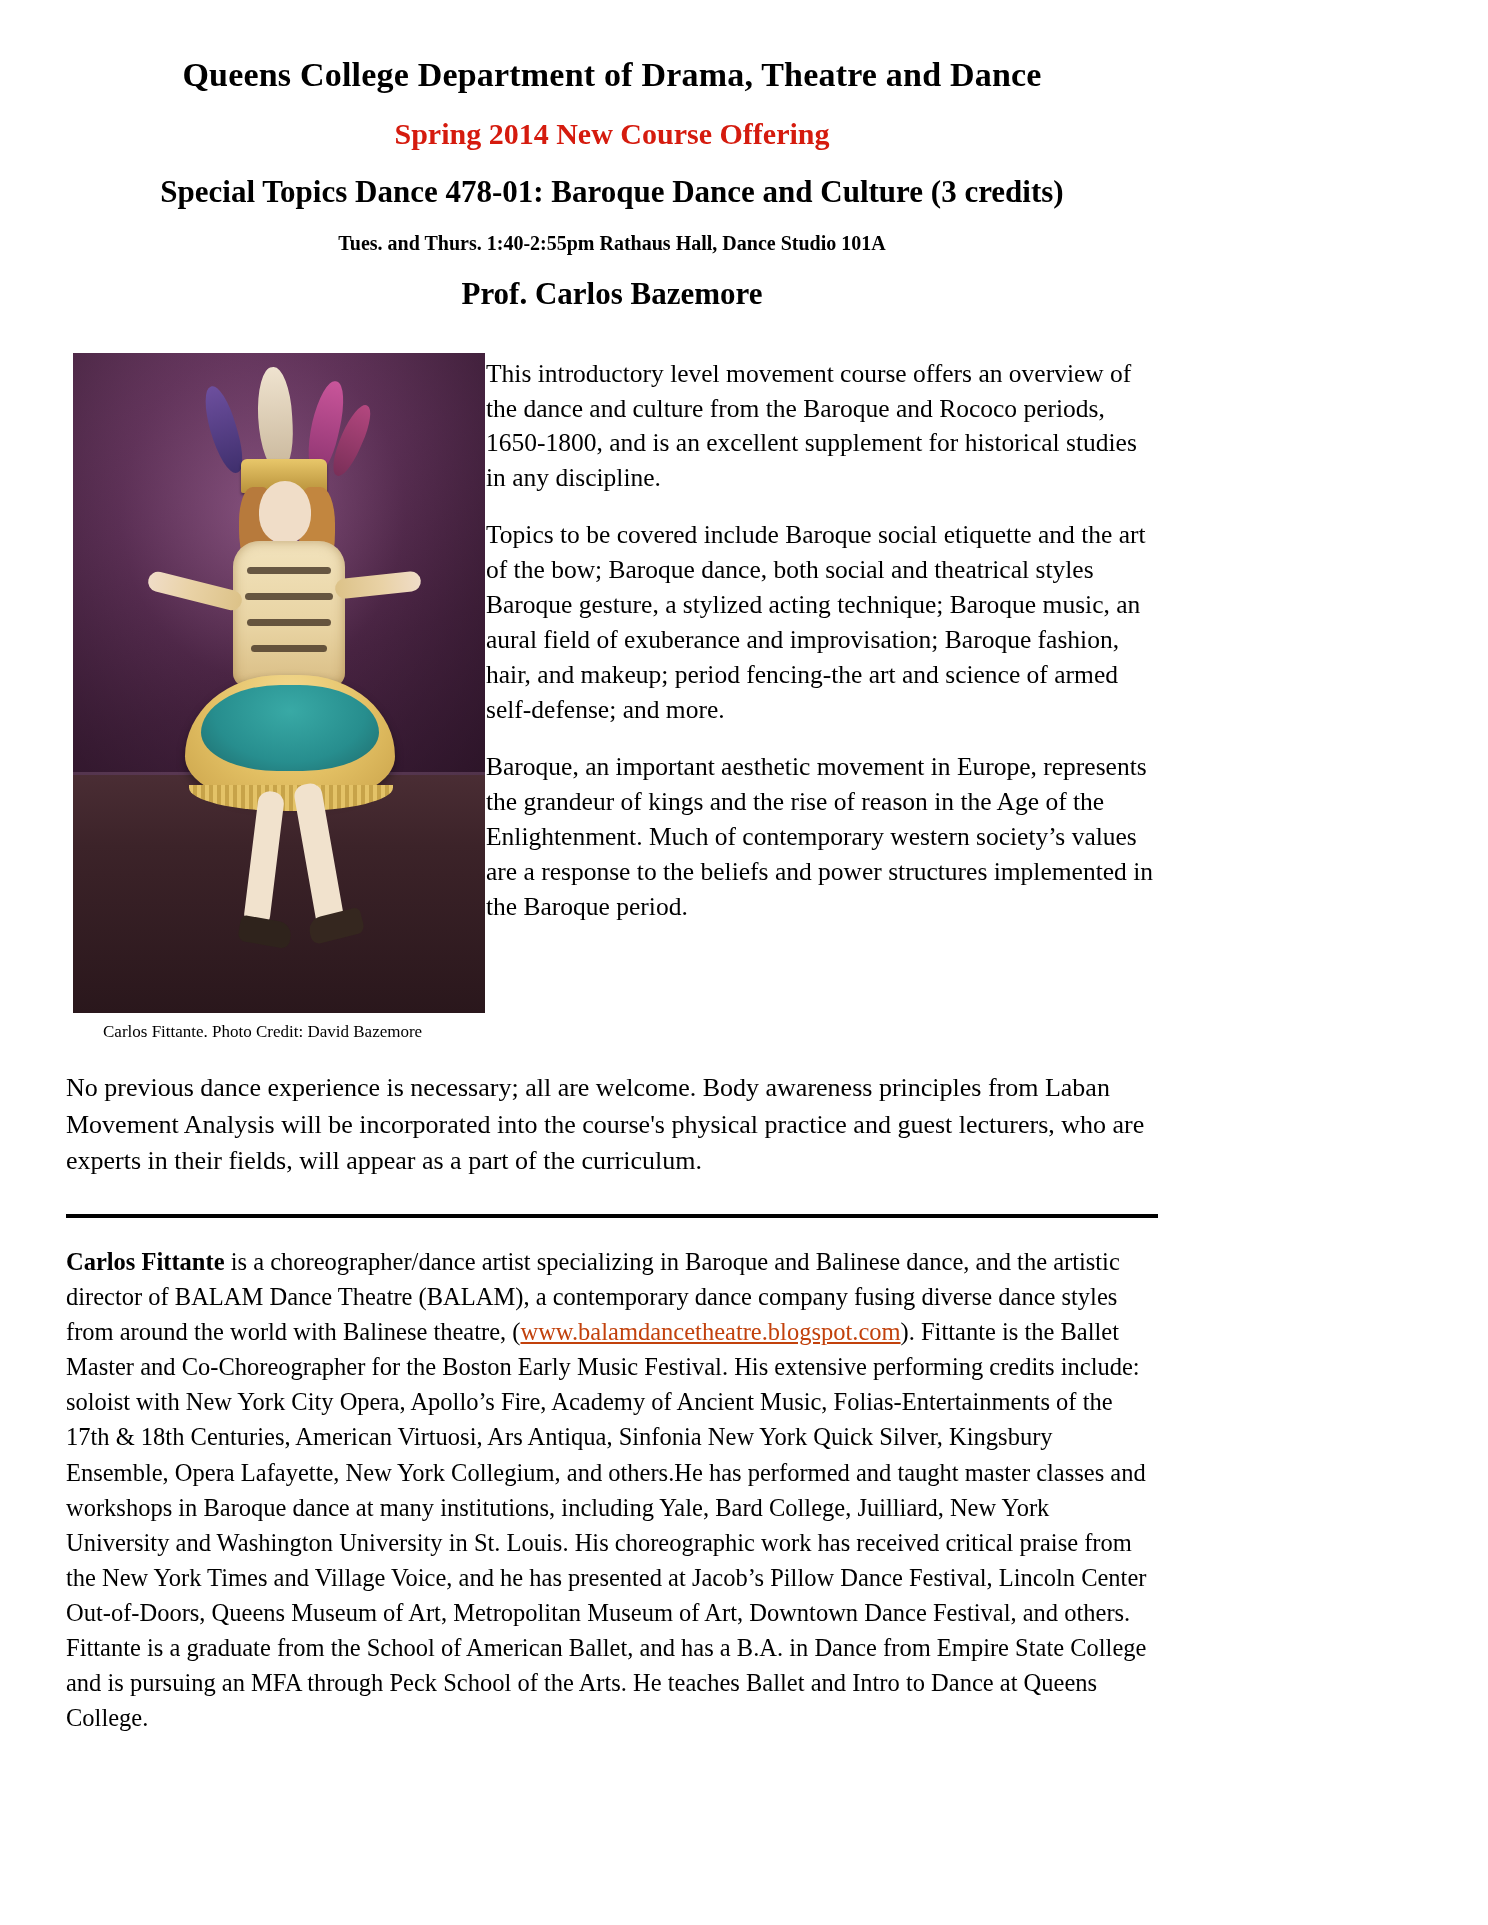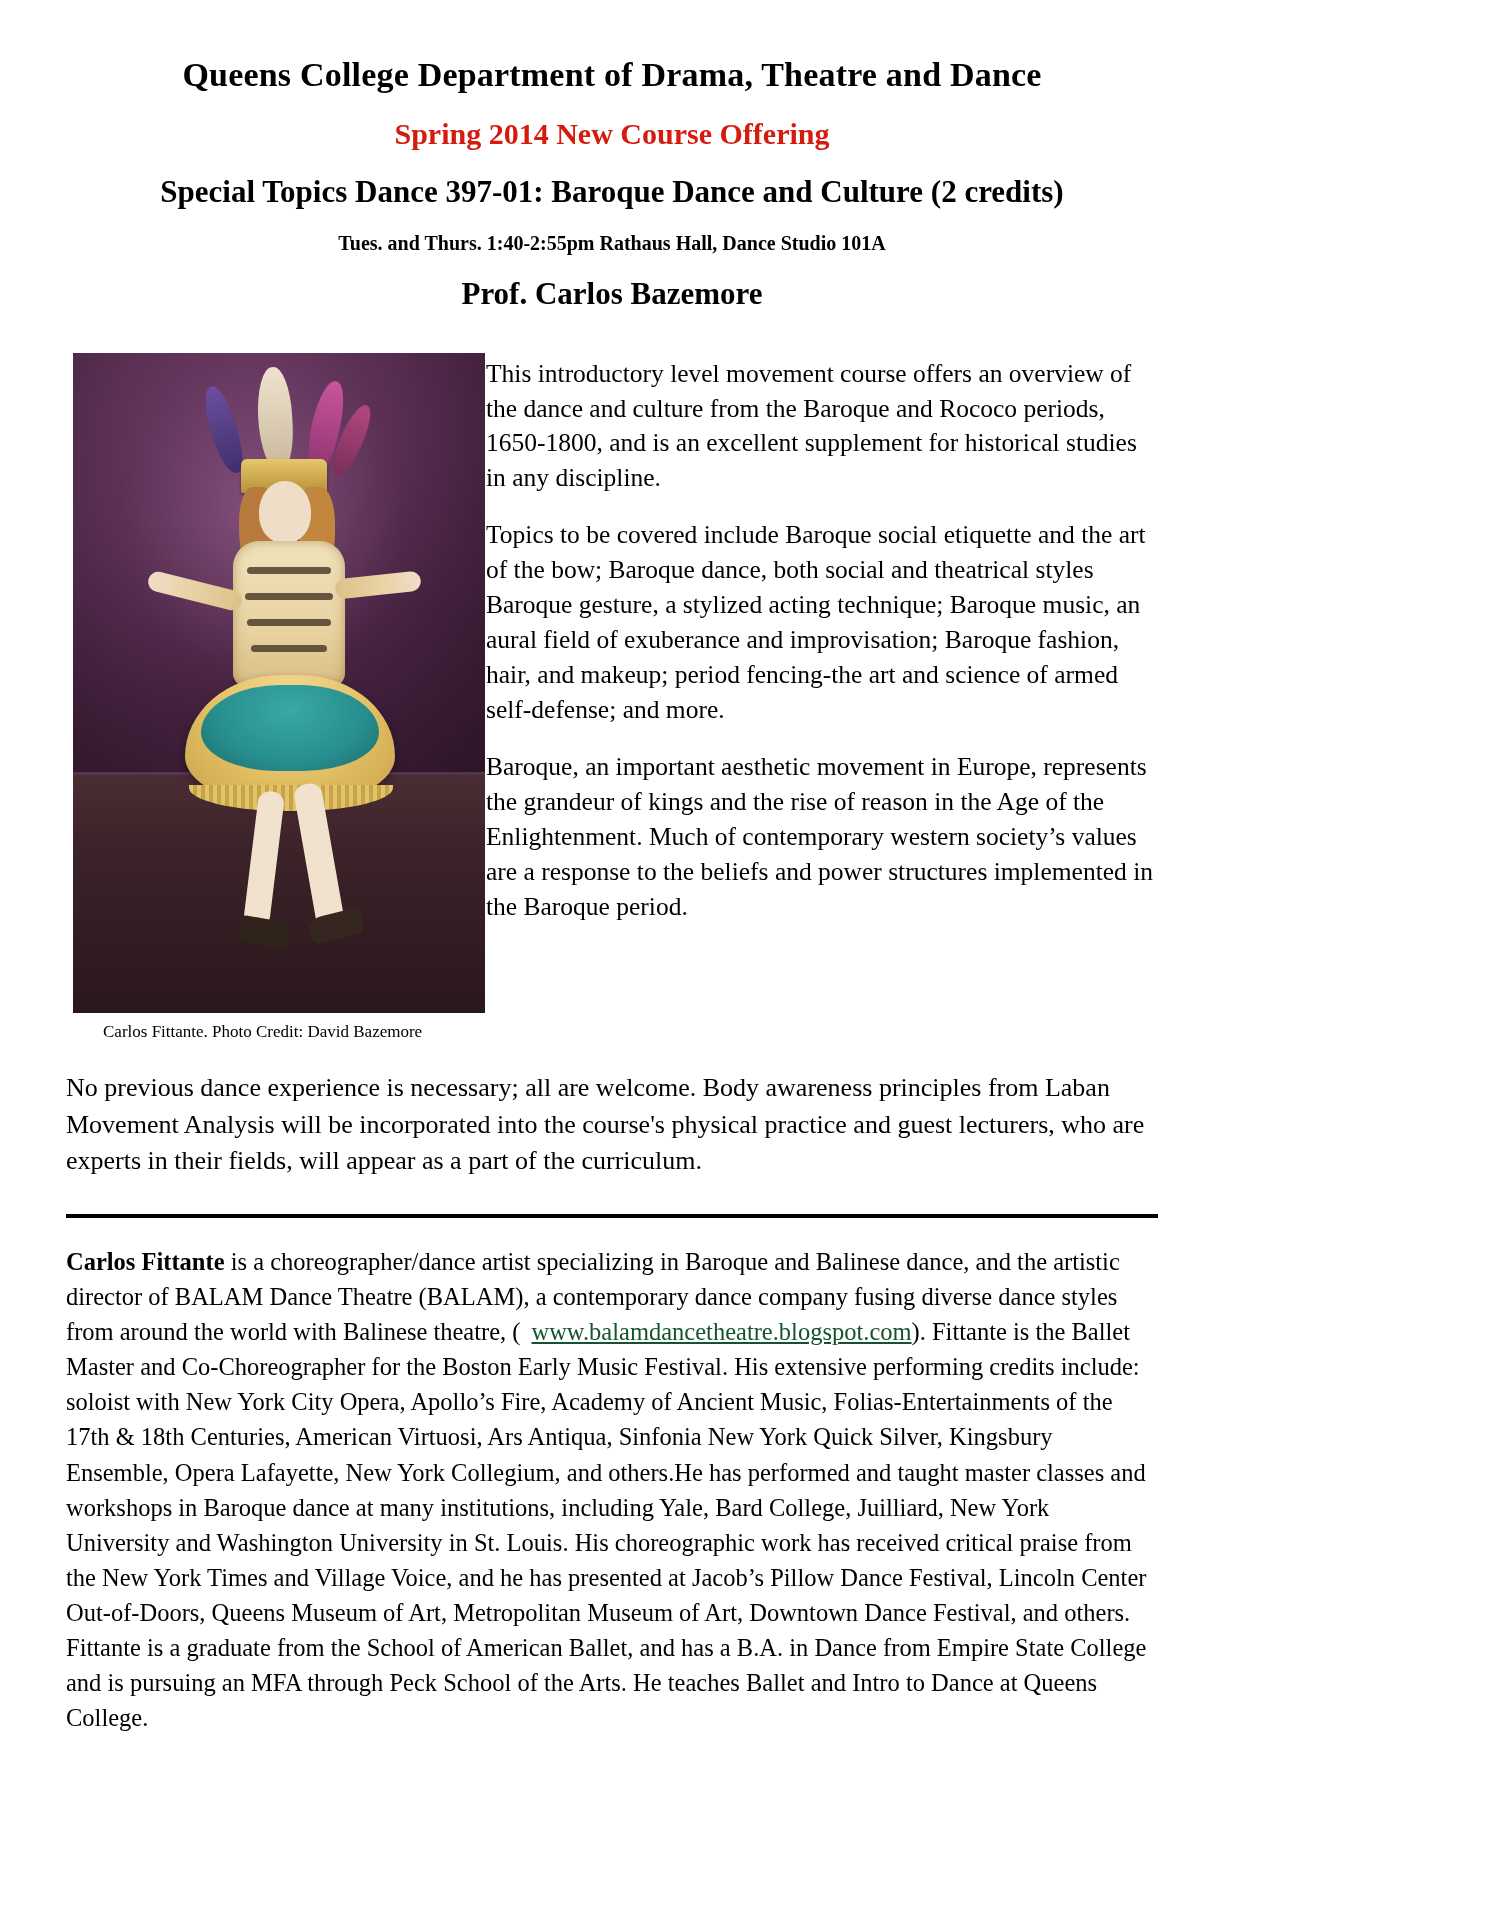--- a/index.html
+++ b/index.html
@@ -207,33 +207,32 @@
   }
 
   .bio {
     font-size: 24.5px;
     line-height: 1.43;
     text-align: left;
   }
   .bio p { margin: 0; }
   .bio b { font-weight: bold; }
   .bio a {
-    color: #14532d;
-    margin-left: 11px;
+    color: #c2410c;
   }
 </style>
 </head>
 <body>
 
 <div class="page">
 
   <div class="title-block">
     <h1 class="doc-title">Queens College Department of Drama, Theatre and Dance</h1>
     <div class="subtitle-red">Spring 2014 New Course Offering</div>
-    <div class="course-line">Special Topics Dance 397-01: Baroque Dance and Culture (2 credits)</div>
+    <div class="course-line">Special Topics Dance 478-01: Baroque Dance and Culture (3 credits)</div>
     <div class="schedule-line">Tues. and Thurs. 1:40-2:55pm Rathaus Hall, Dance Studio 101A</div>
     <div class="prof-line">Prof. Carlos Bazemore</div>
   </div>
 
   <div class="content-row">
 
     <div class="photo-col">
       <div class="photo-frame">
         <div class="bg-upper"></div>
         <div class="bg-vignette"></div>

